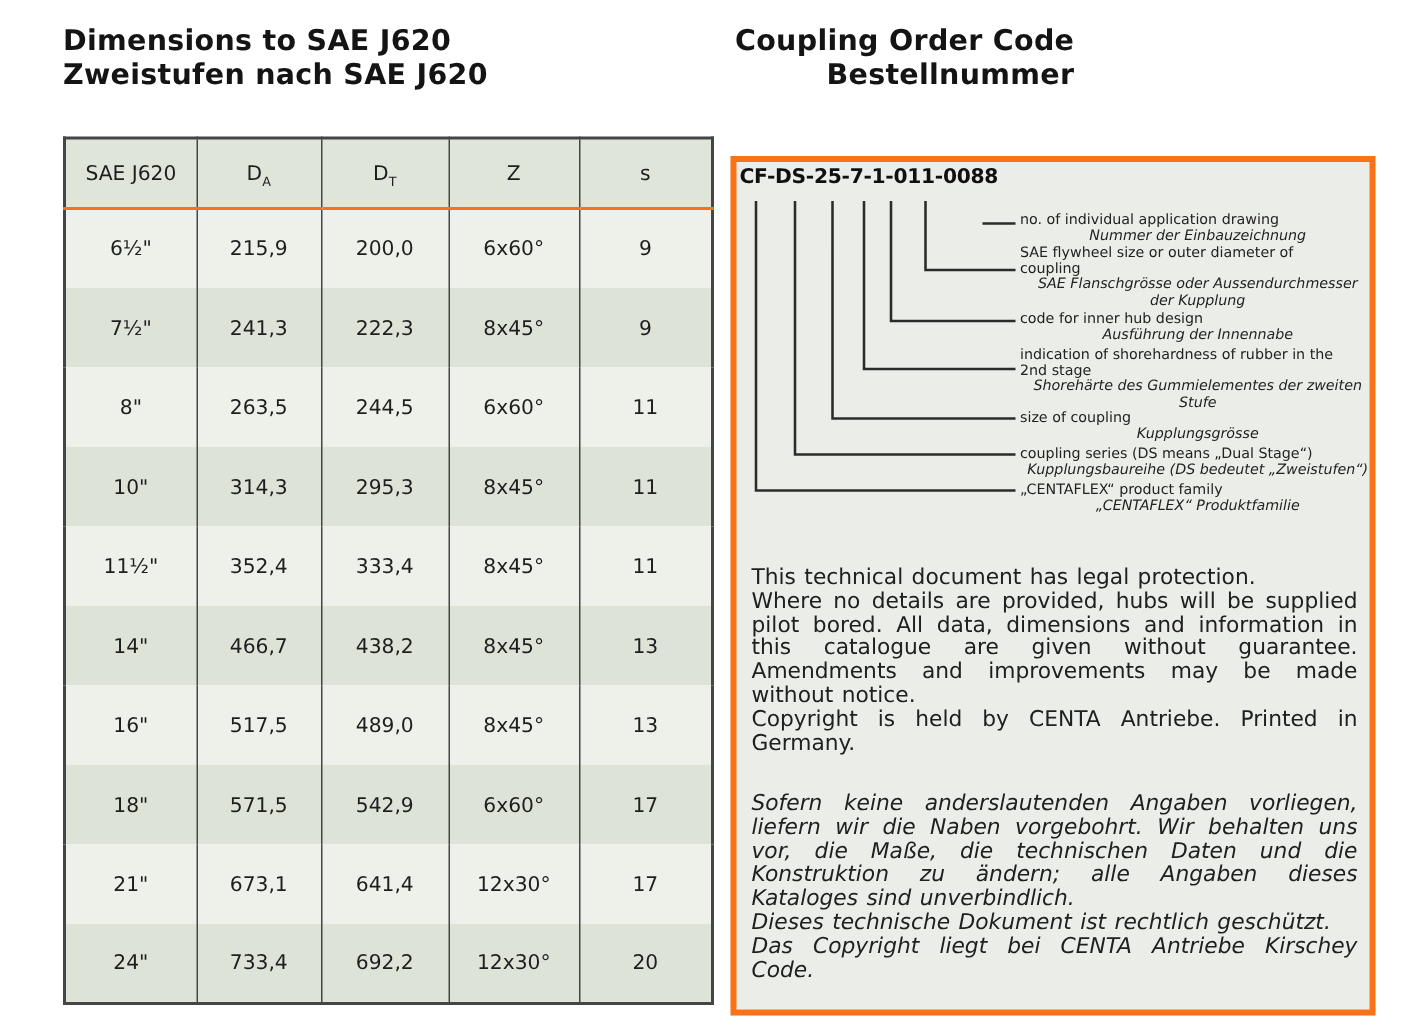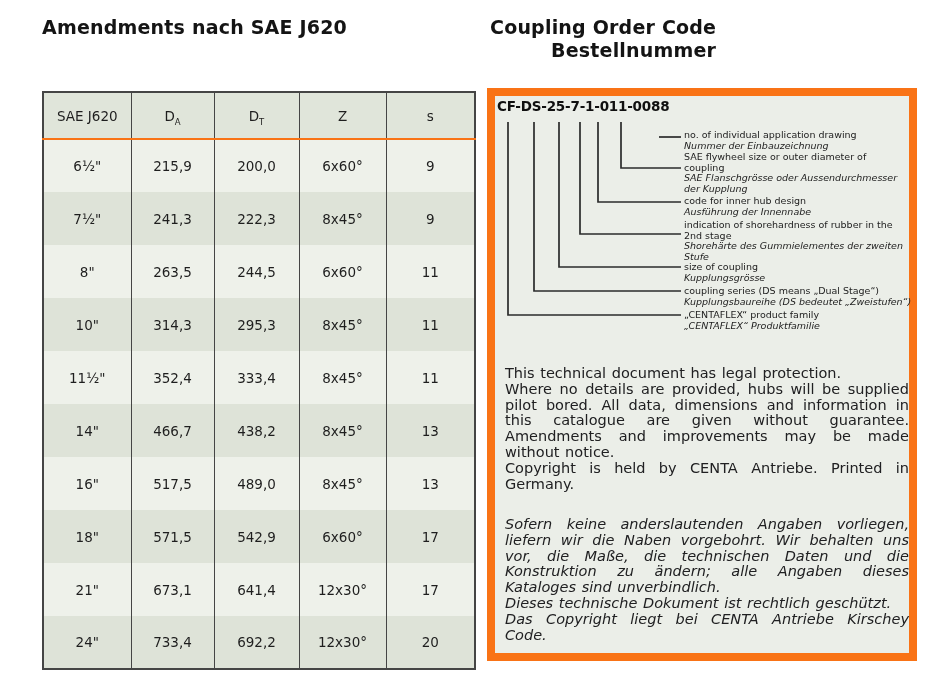--- a/index.html
+++ b/index.html
@@ -38,52 +38,53 @@
   .sae-table tr > *:first-child{border-left:none;}
   .sae-table thead tr{height:47px;background:var(--header-bg);}
   .sae-table thead th{border-bottom:2px solid #f97316;}
   .sae-table tbody tr{height:53px;}
   .sae-table tbody tr.light{background:var(--row-light);}
   .sae-table tbody tr.dark{background:var(--row-dark);}
   .sae-table sub{font-size:8.5px;line-height:0;}
 
   
   .order-box{
-    position:absolute;left:487px;top:88px;width:430px;height:573px;
+    position:absolute;left:487px;top:104px;width:430px;height:573px;
     box-sizing:border-box;background:var(--panel-bg);
-    border:8px solid #f97316;
+    border:4px solid #f97316;
   }
   .order-code{
     position:absolute;left:2px;top:2px;
     font-weight:bold;font-size:13.5px;letter-spacing:-.2px;color:#101010;
     white-space:nowrap;
   }
   .connectors{position:absolute;left:0;top:0;pointer-events:none;}
   .labels .entry{position:absolute;left:189px;width:237px;}
   .entry .en,.entry .de{
     font-size:9.5px;line-height:10.5px;color:#222222;white-space:nowrap;
   }
-  .entry .de{font-style:italic;}
+  .entry .de{font-style:italic;text-align:center;}
 
   
   .para{
     position:absolute;left:10px;width:404px;
     font-size:14.5px;line-height:15.8px;text-align:justify;
     color:#202022;word-spacing:1px;
   }
   .para-en{top:270px;}
   .para-de{top:421px;font-style:italic;}
 </style>
 </head>
 <body>
 
 <div>
 
   <div class="heading" id="heading-left">
-    <div>Amendments nach SAE J620</div>
+    <div>Dimensions to SAE J620</div>
+    <div>Zweistufen nach SAE J620</div>
   </div>
 
   <div class="heading" id="heading-right">
     <div>Coupling Order Code</div>
     <div>Bestellnummer</div>
   </div>
 
   <table class="sae-table">
     <colgroup>
       <col style="width:88px">

